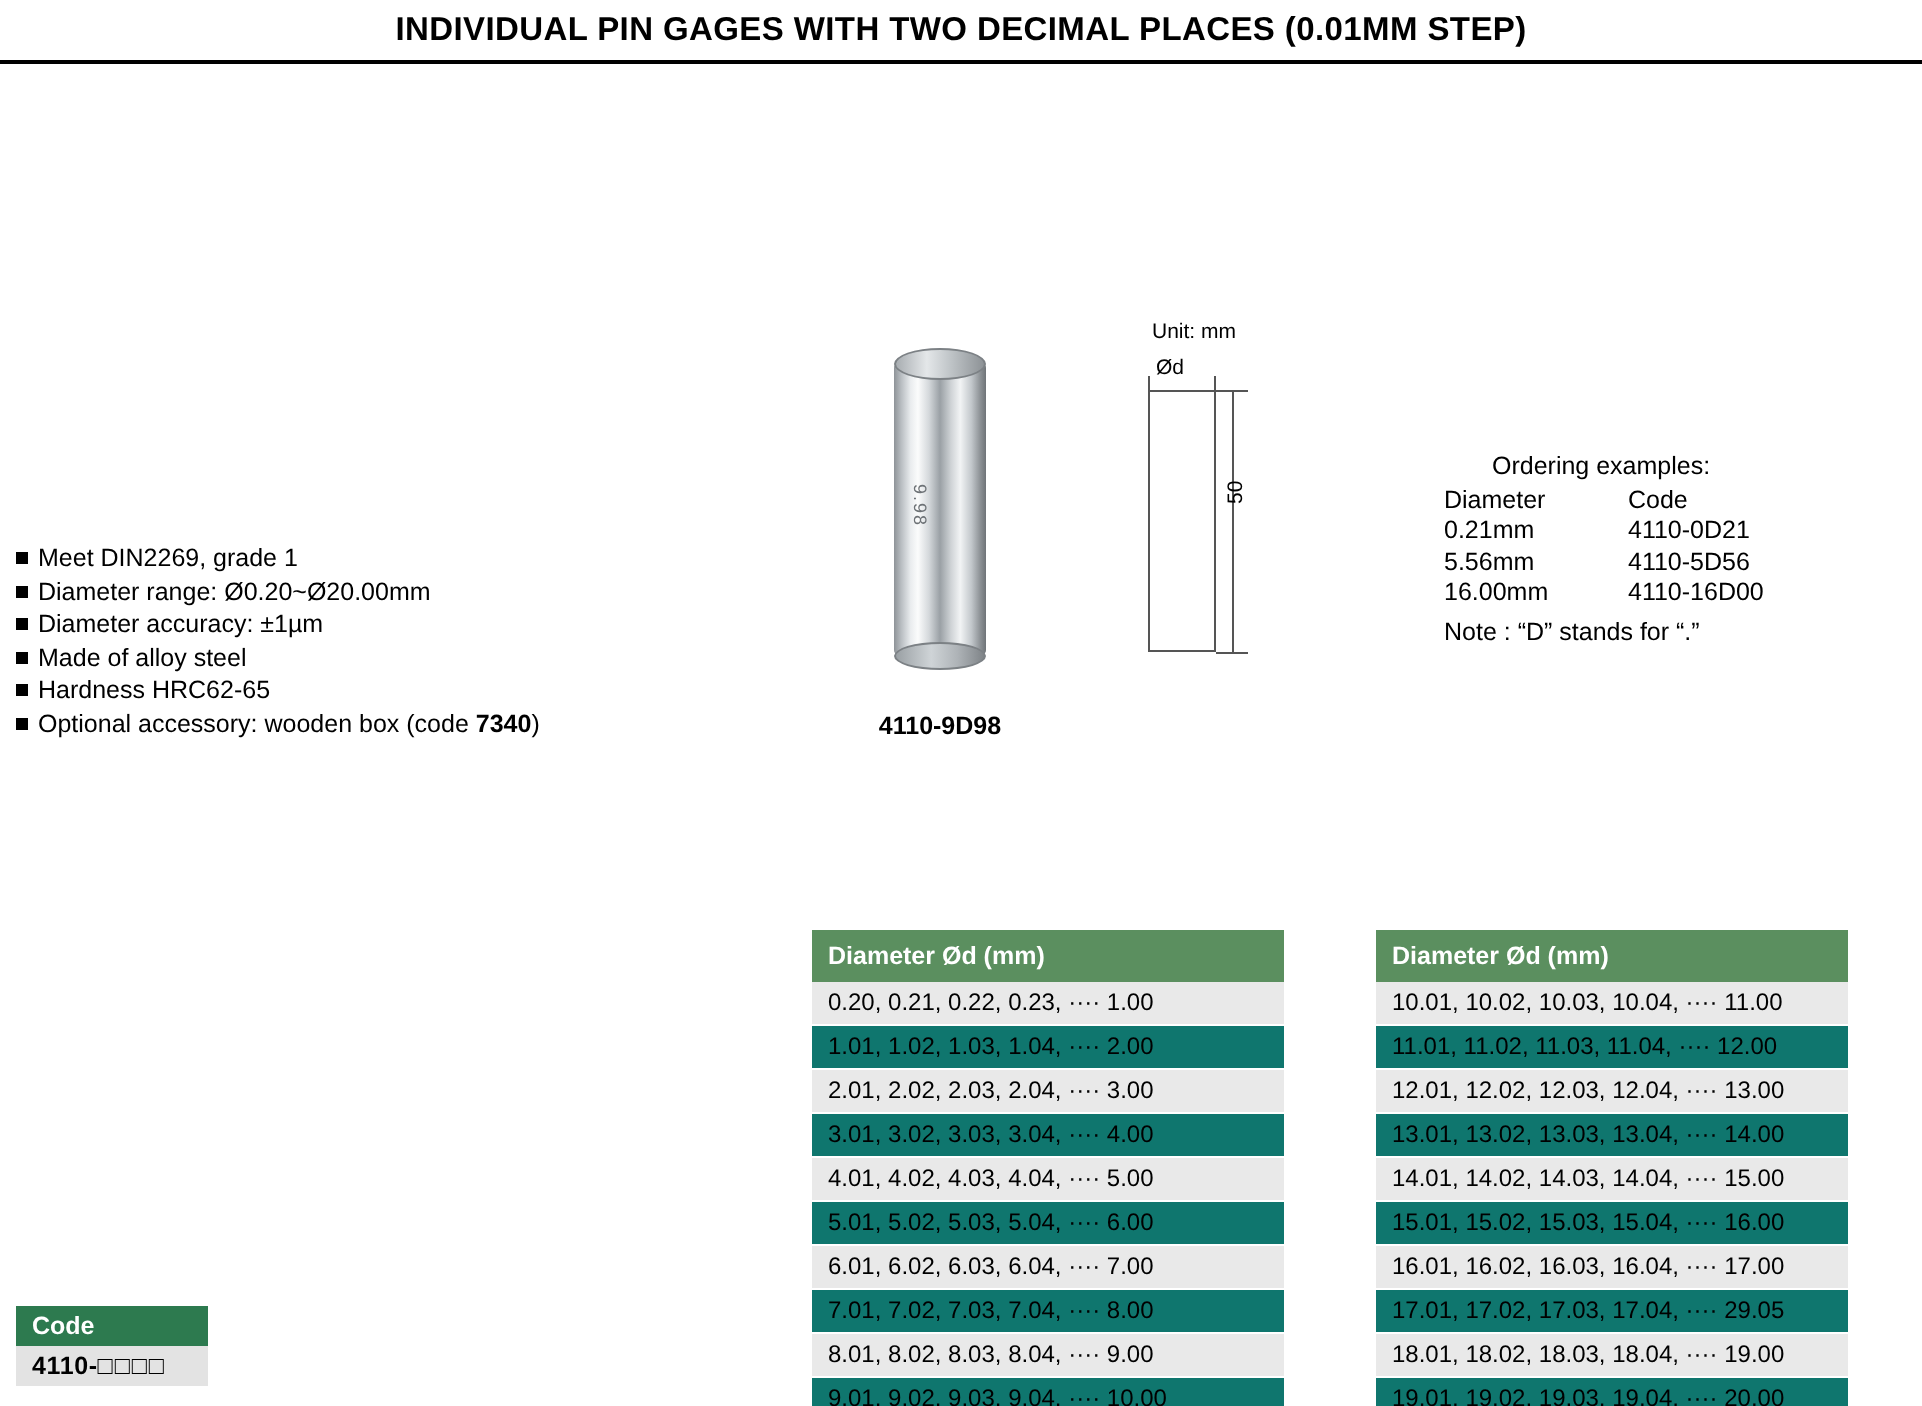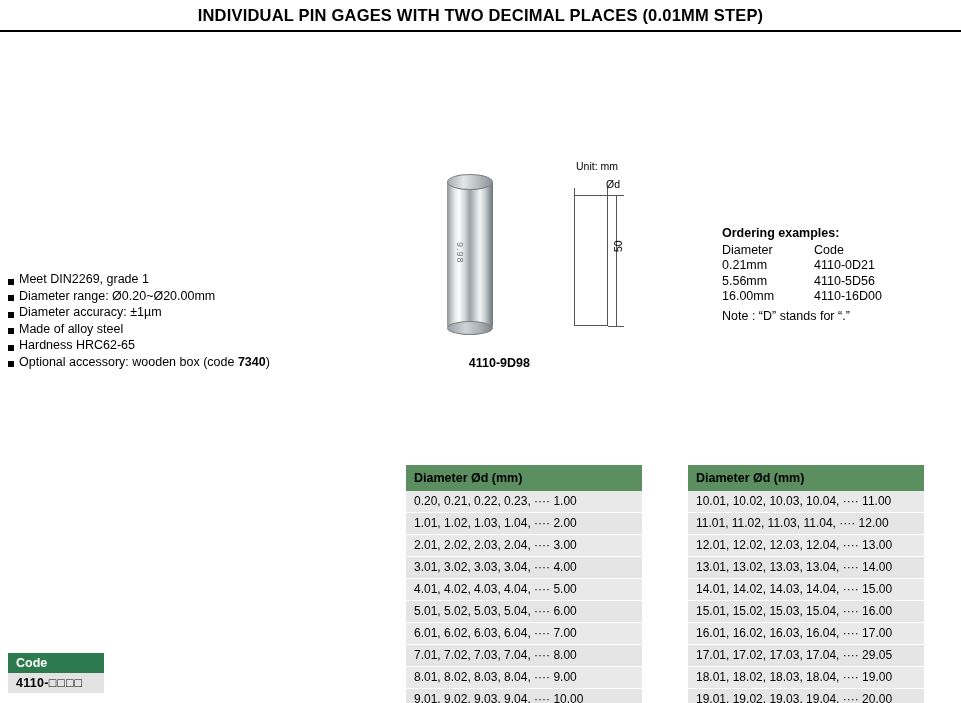--- a/index.html
+++ b/index.html
@@ -42,21 +42,21 @@
   }
   
   .features {
     position: absolute;
     left: 8px;
     top: 272px;
     width: 330px;
   }
   .feature {
     display: flex;
-    align-items: center;
+    align-items: flex-start;
     font-size: 12.5px;
     line-height: 15.5px;
     margin-bottom: 1px;
     white-space: nowrap;
   }
   .bullet-sq {
     width: 6px;
     height: 6px;
     background: #000;
     margin-right: 5px;
@@ -123,37 +123,36 @@
     transform: rotate(90deg);
     transform-origin: left top;
     letter-spacing: 1px;
     white-space: nowrap;
   }
   .pin-code {
     position: absolute;
     left: 410px;
     top: 356px;
     width: 120px;
-    text-align: right;
+    text-align: center;
     font-size: 12.5px;
     font-weight: bold;
   }
   
   .unit-label {
     position: absolute;
     left: 576px;
     top: 160px;
     font-size: 10.5px;
   }
   .od-label {
     position: absolute;
     left: 578px;
     top: 178px;
     font-size: 10.5px;
-    margin-left: 28px;
   }
   .schem-rect {
     position: absolute;
     left: 574px;
     top: 195px;
     width: 34px;
     height: 131px;
     border: 1px solid #555;
     background: #fff;
     box-sizing: border-box;
@@ -208,46 +207,47 @@
   }
   
   .ordering {
     position: absolute;
     left: 722px;
     top: 226px;
     font-size: 12.5px;
     line-height: 15.5px;
   }
   .ordering-title {
-    font-weight: bold;
+    font-weight: normal;
     margin-bottom: 1px;
+    margin-left: 24px;
   }
   .ord-row { display: flex; }
   .ord-c1 { width: 92px; }
   .ord-c2 { width: 120px; }
   .ord-note { margin-top: 4px; }
   
   .table {
     position: absolute;
     width: 236px;
   }
   .table.left { left: 406px; top: 465px; }
   .table.right { left: 688px; top: 465px; }
   .t-head {
     background: #5b8f5f;
-    color: #000000;
+    color: #ffffff;
     font-weight: bold;
     font-size: 12.5px;
     padding: 4px 8px;
     height: 18px;
     line-height: 18px;
     box-sizing: content-box;
   }
   .t-row {
-    background: #e5e5e5;
+    background: #0f766e;
     font-size: 12px;
     padding: 3px 8px;
     border-bottom: 1px solid #ffffff;
     height: 15px;
     line-height: 15px;
     box-sizing: content-box;
     white-space: nowrap;
   }
   .t-row:nth-child(even) { background: #e9e9e9; }
   

